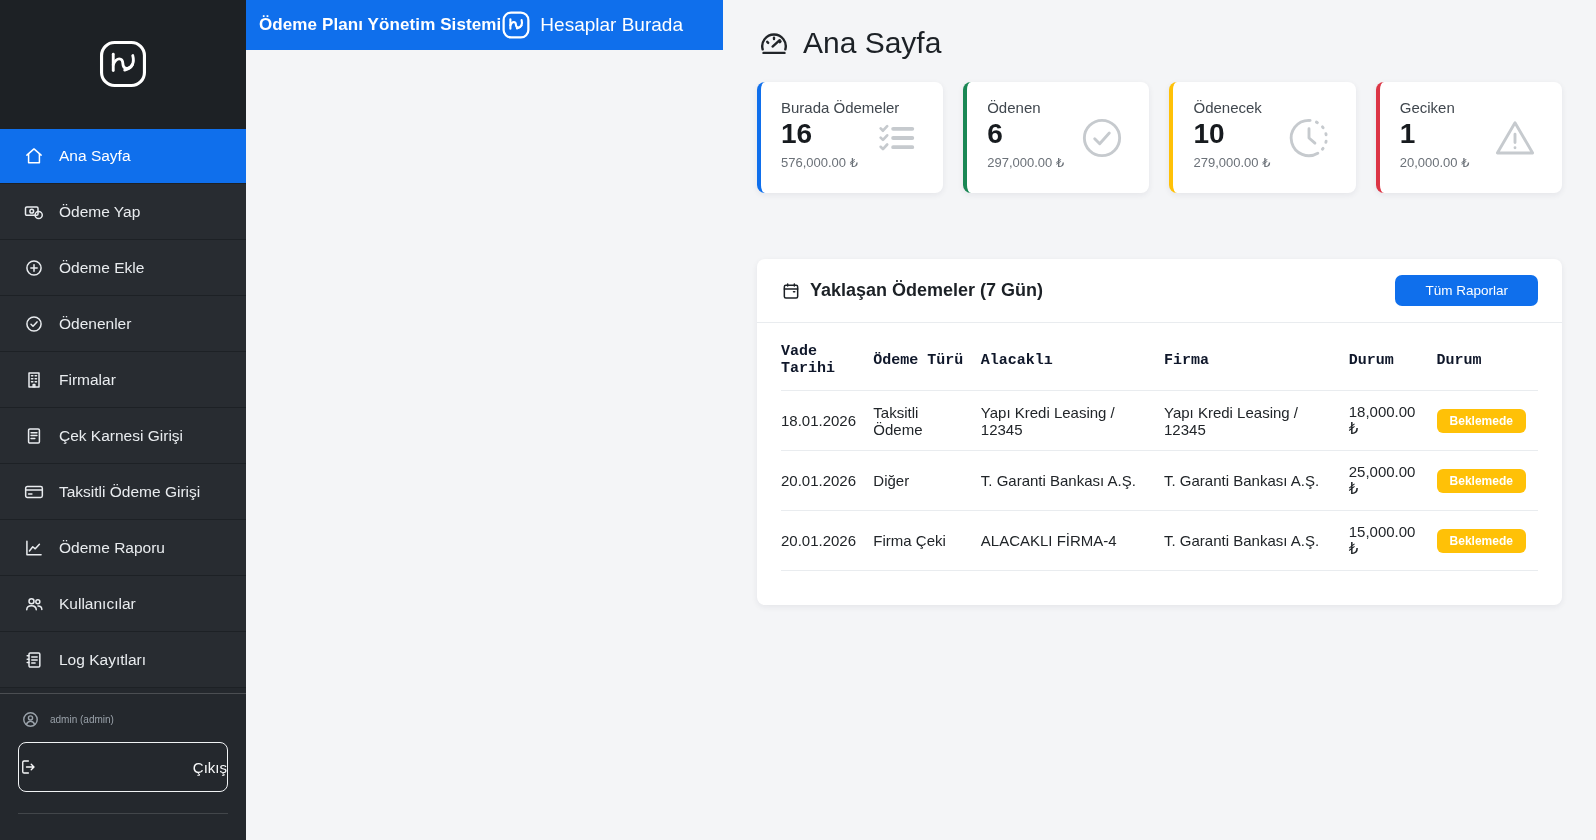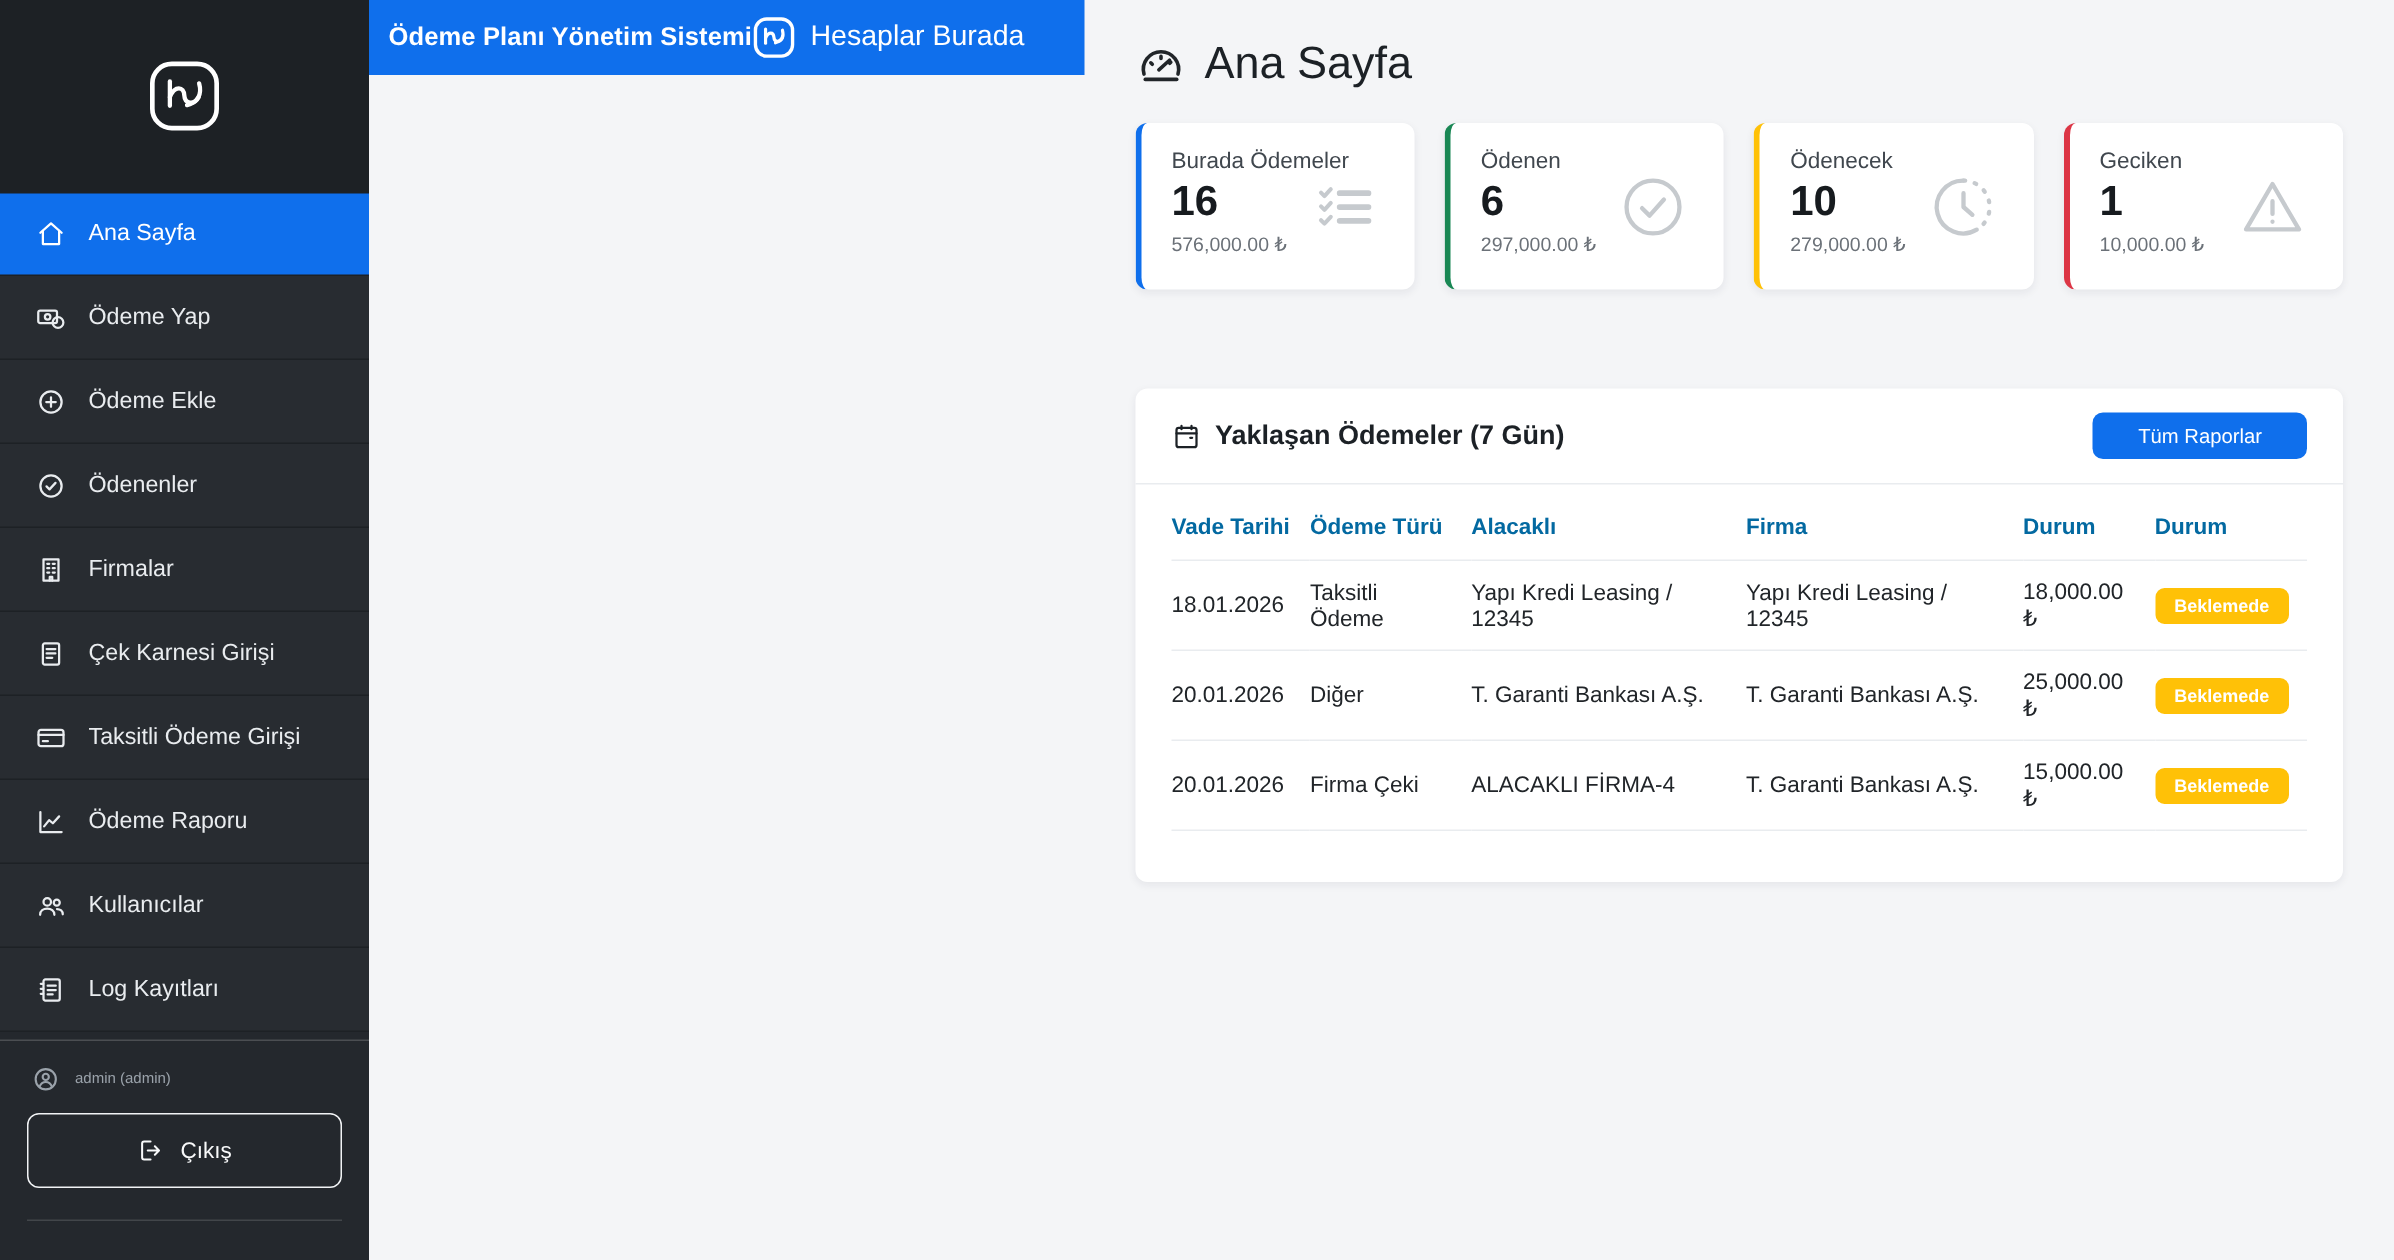--- a/index.html
+++ b/index.html
@@ -33,21 +33,21 @@
   .side-bottom { padding:0 18px; }
   .user-row {
     display:flex; align-items:center; gap:10px;
     color:#9aa2aa; font-size:10px; margin:16px 0 0 3px;
   }
   .user-row svg { width:19px; height:19px; }
   .logout {
     margin-top:13px; width:100%; height:50px;
     background:transparent; border:1px solid #f1f3f5; border-radius:8px;
     color:#f8f9fa; font-size:15px; font-family:inherit;
-    display:flex; align-items:center; justify-content:center; gap:11px; cursor:pointer;
+    display:flex; align-items:center; justify-content:space-between; gap:11px; cursor:pointer;
   }
   .logout svg { width:18px; height:18px; }
   .side-hr.bottom { margin-top:21px; border-top-color:rgba(255,255,255,.14); }
 
   
   .main { flex:1; display:flex; flex-direction:row; }
   .topbar {
     height:50px; background:#0f6fec; color:#fff;
     display:flex; align-items:center; justify-content:space-between;
     padding:0 40px 0 13px;
@@ -87,21 +87,21 @@
   }
   .table-title { display:flex; align-items:center; gap:9px; font-size:18px; font-weight:600; color:#1c2126; }
   .table-title svg { width:20px; height:20px; }
   .btn-primary {
     background:#0f6fec; border:none; color:#fff; font-family:inherit;
     font-size:13.5px; padding:8px 30px; border-radius:7px; cursor:pointer;
   }
   .table-wrap { padding:6px 24px 34px 24px; }
   table { width:100%; border-collapse:collapse; font-size:15px; color:#212529; }
   th, td { text-align:left; padding:12px 10px 12px 0; border-bottom:1px solid #e9ecef; }
-  th { font-weight:700; padding-top:14px; padding-bottom:13px; color:#0369a1; }
+  th { font-weight:700; padding-top:14px; padding-bottom:13px; color:#0f172a;font-family:Liberation Mono, monospace; }
   .badge {
     display:inline-block; background:#ffc107; color:#fff;
     font-size:12px; font-weight:700; padding:5px 13px; border-radius:6px;
   }
   svg { fill:none; stroke:currentColor; stroke-width:1.8; stroke-linecap:round; stroke-linejoin:round; }
   svg.thin { stroke-width:1.5; }
 </style>
 </head>
 <body>
 
@@ -293,21 +293,21 @@
             <svg viewBox="0 0 24 24" class="thin">
               <path d="M16.6 19.9A9.2 9.2 0 1 1 12 2.8"></path>
               <path d="M12 2.8a9.2 9.2 0 0 1 4.6 17.1" stroke-dasharray="0.6 3.4"></path>
               <path d="M12 7.2V12l3.1 2.7"></path>
             </svg>
           </span>
         </div>
         <div class="stat-card accent-red">
           <div class="stat-label">Geciken</div>
           <div class="stat-value">1</div>
-          <div class="stat-amount">10,000.00 ₺</div>
+          <div class="stat-amount">20,000.00 ₺</div>
           <span class="stat-icon">
             <svg viewBox="0 0 24 24" class="thin">
                 <path d="M12 4 21.2 19.8H2.8Z"></path>
                 <path d="M12 10v4.4M12 17.1v.05"></path>
               </svg>
           </span>
         </div>
       </div>
 
       <div class="table-card">

